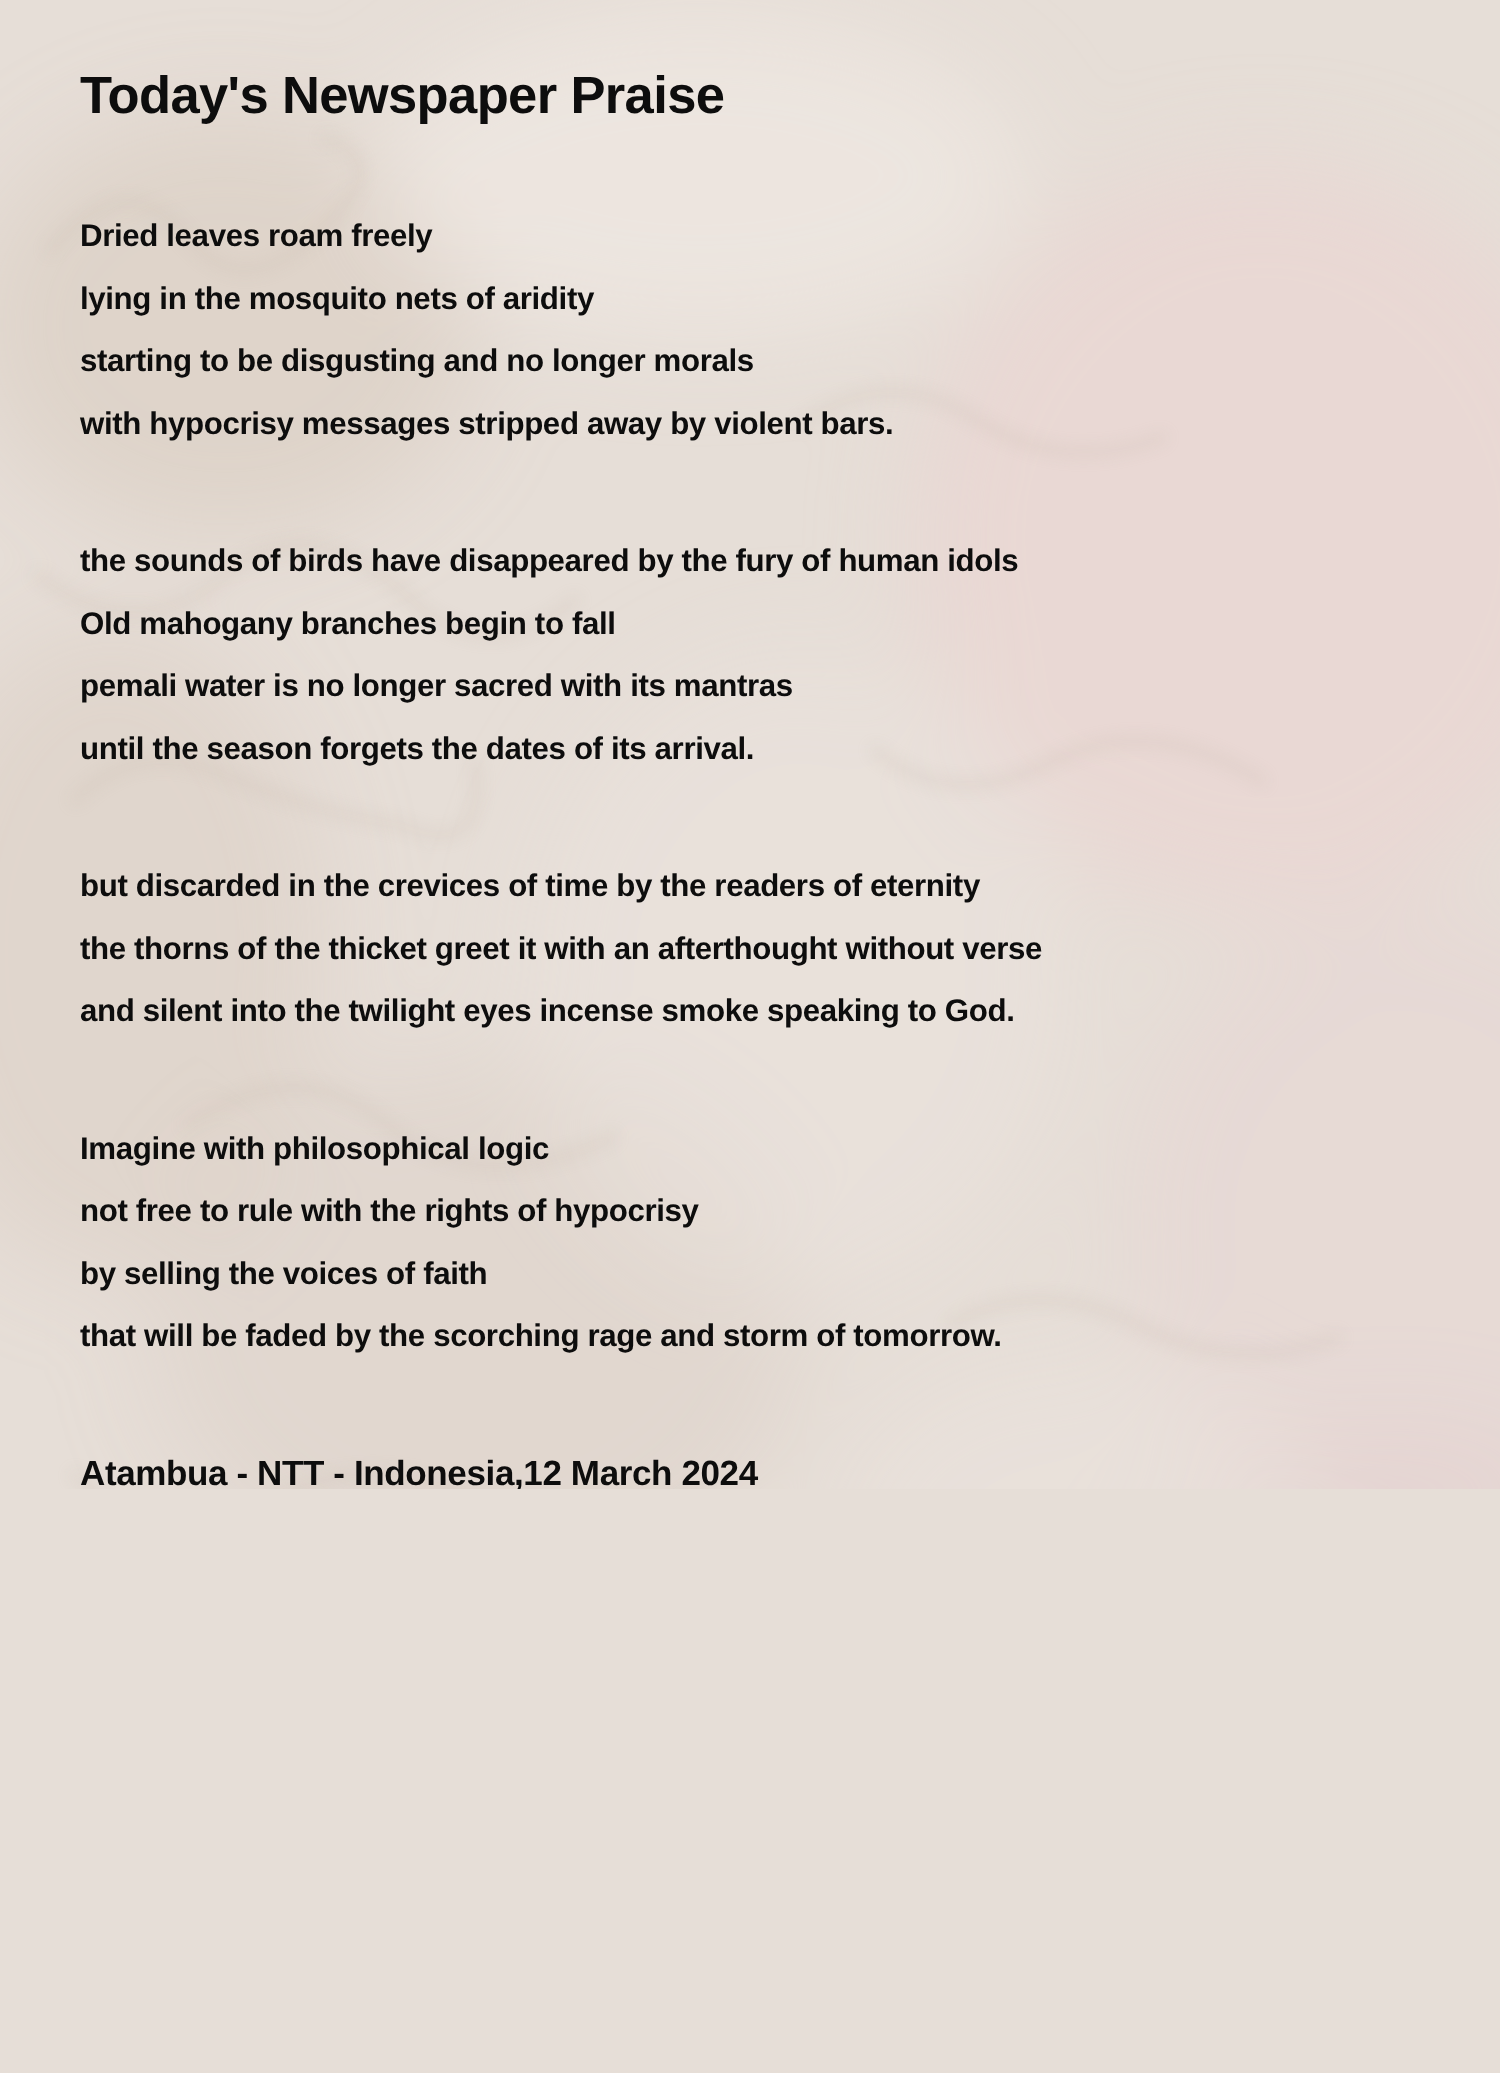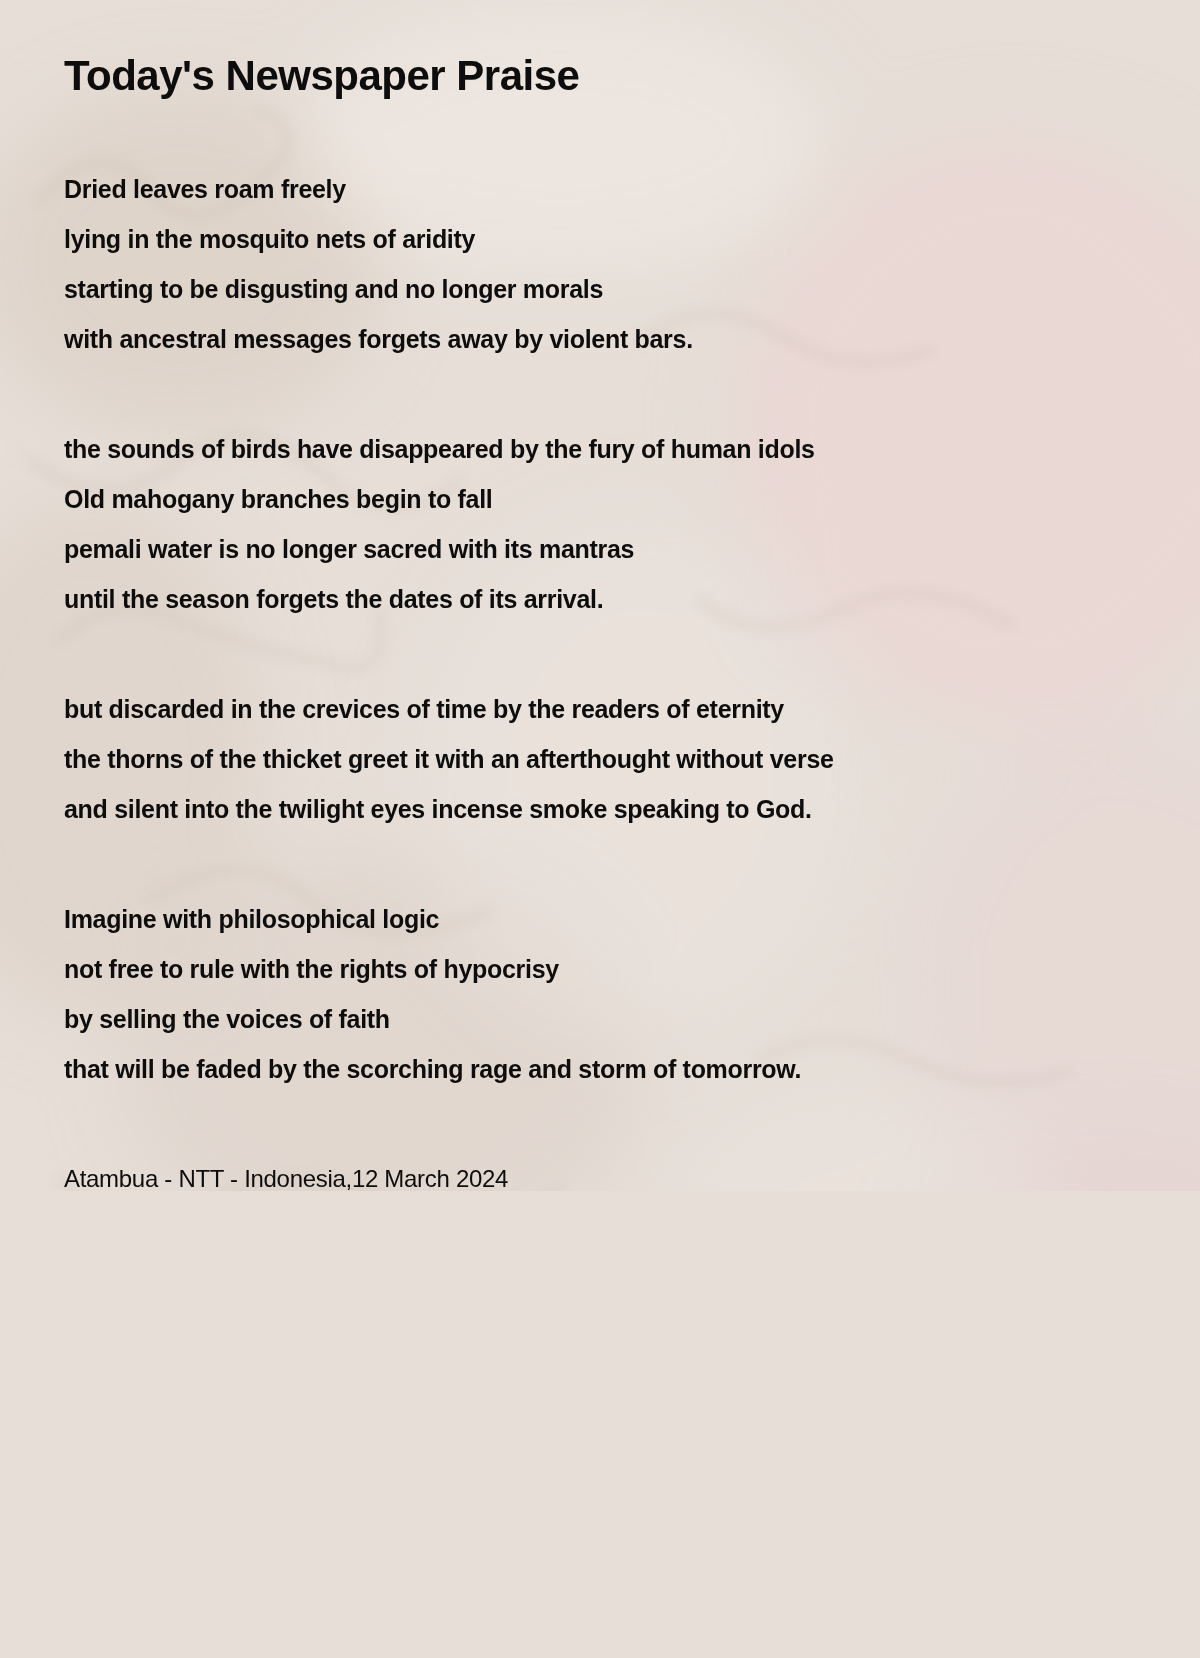--- a/index.html
+++ b/index.html
@@ -42,23 +42,23 @@
   .stanza p{
     margin:0;
     font-size:25px;
     line-height:50px;
     font-weight:bold;
     letter-spacing:-0.3px;
     white-space:nowrap;
   }
   p.dateline{
     margin:0;
-    font-size:24px;
+    font-size:28px;
     line-height:50px;
-    font-weight:normal;
+    font-weight:bold;
     letter-spacing:-0.3px;
   }
   p.author{
     margin:56px 0 0 0;
     font-size:38px;
     line-height:44px;
     font-style:italic;
     font-weight:normal;
     letter-spacing:-0.5px;
   }
@@ -110,21 +110,21 @@
   <div class="content">
 
     <h1 class="title">Today's Newspaper Praise</h1>
 
     <div class="poem">
 
       <div class="stanza">
         <p>Dried leaves roam freely</p>
         <p>lying in the mosquito nets of aridity</p>
         <p>starting to be disgusting and no longer morals</p>
-        <p>with ancestral messages forgets away by violent bars.</p>
+        <p>with hypocrisy messages stripped away by violent bars.</p>
       </div>
 
       <div class="stanza">
         <p>the sounds of birds have disappeared by the fury of human idols</p>
         <p>Old mahogany branches begin to fall</p>
         <p>pemali water is no longer sacred with its mantras</p>
         <p>until the season forgets the dates of its arrival.</p>
       </div>
 
       <div class="stanza">

